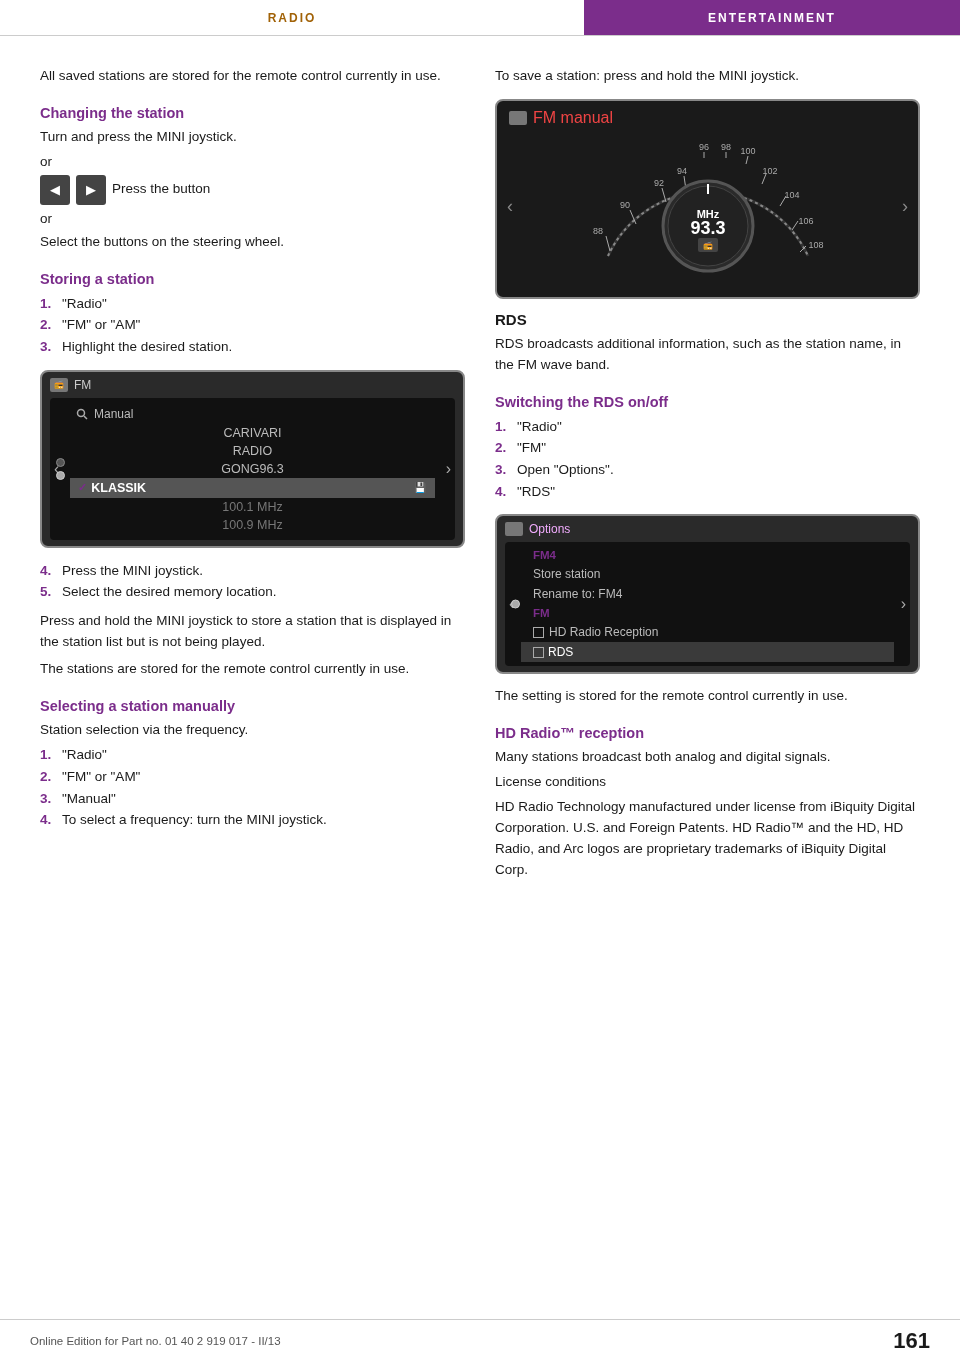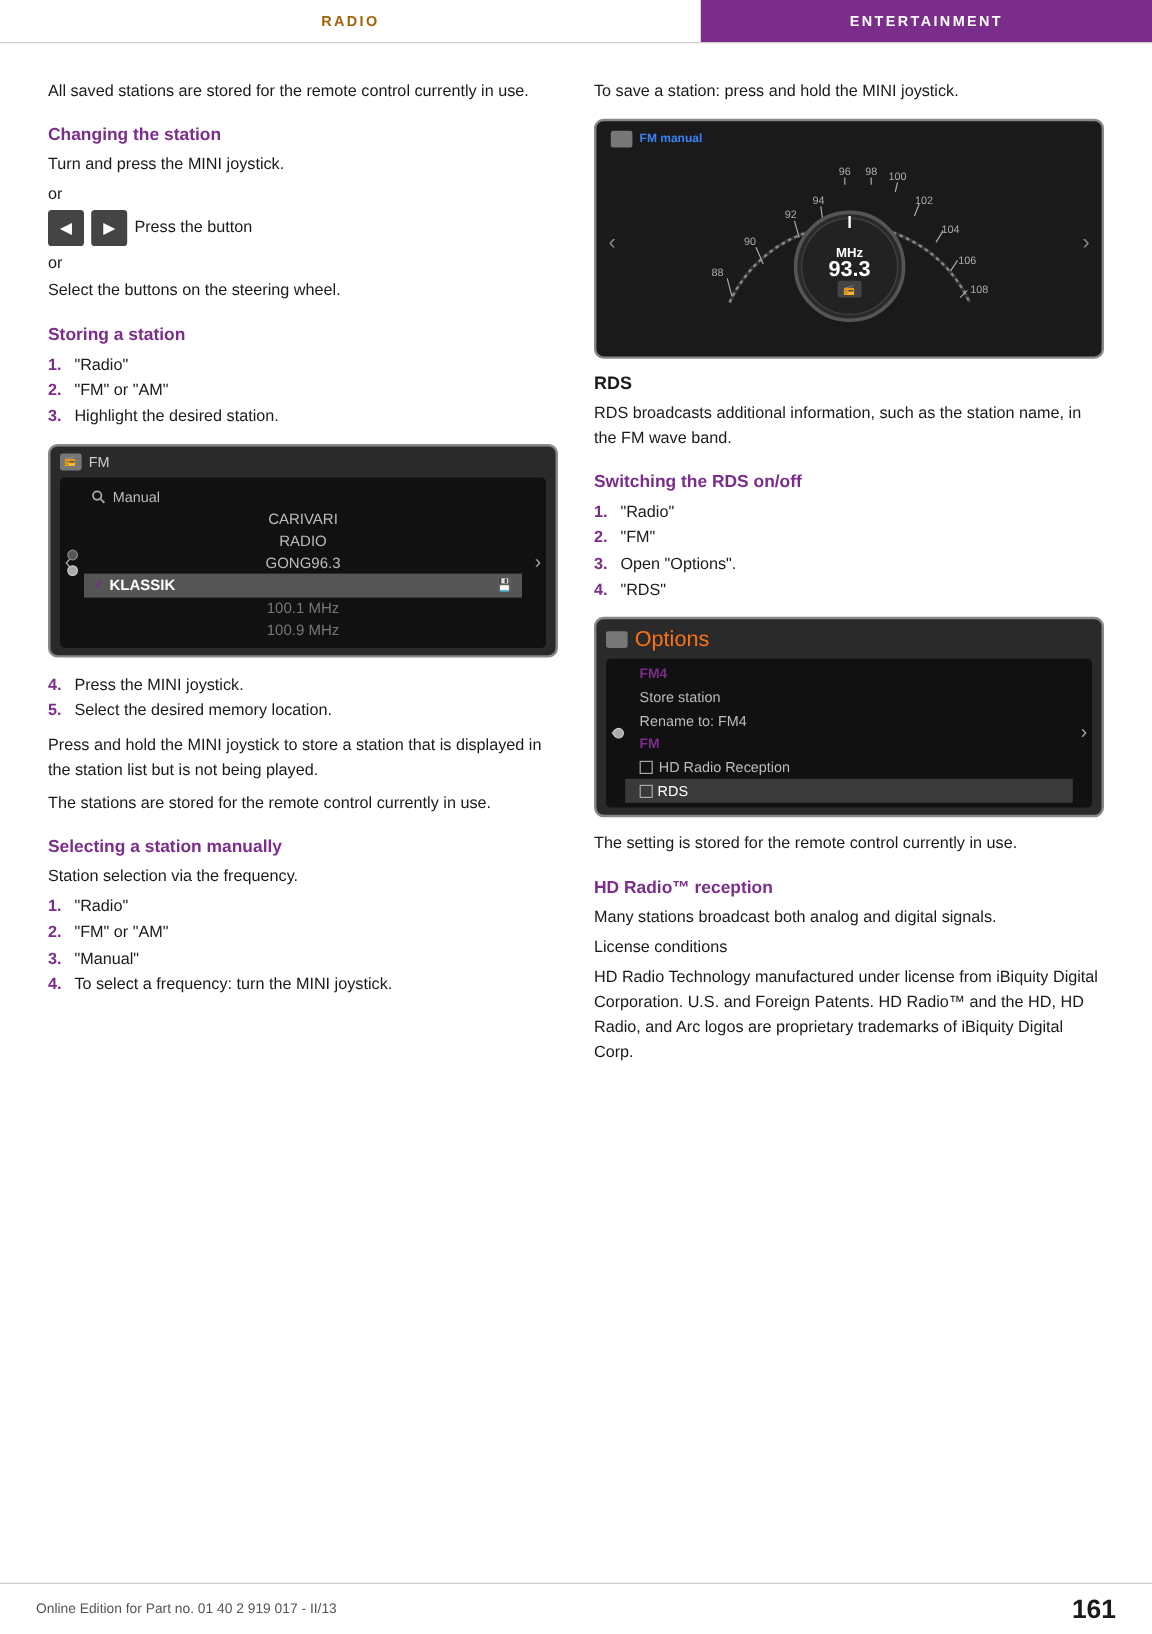--- a/index.html
+++ b/index.html
@@ -367,21 +367,21 @@
 
   </div>
 
   <div class="right-col">
 
     <p class="body-text" style="margin-bottom:10px;">To save a station: press and hold the MINI joystick.</p>
 
     <div class="screen-mockup" style="height:200px; padding:0; background:#1a1a1a;">
       <div style="display:flex;align-items:center;gap:6px;padding:8px 12px 4px 12px;">
         <div style="width:18px;height:14px;background:#777;border-radius:2px;"></div>
-        <span style="color:#3b82f6;font-size:10px;font-weight:bold;">FM manual</span>
+        <span style="color:#ef4444;font-size:16px;">FM manual</span>
       </div>
 
       <div style="display:flex;align-items:center;justify-content:center;position:relative;height:150px;">
 
         <div style="position:absolute;left:10px;top:50%;transform:translateY(-50%);color:#888;font-size:18px;">‹</div>
         <div style="position:absolute;right:10px;top:50%;transform:translateY(-50%);color:#888;font-size:18px;">›</div>
         <svg width="260" height="140" viewBox="0 0 260 140">
 
           <path d="M30,120 A110,110 0 0,1 230,120" stroke="#333" stroke-width="3" fill="none"></path>
 
@@ -454,21 +454,21 @@
       </li>
       <li>
         <span class="num">4.</span>
         <span>"RDS"</span>
       </li>
     </ul>
 
     <div class="screen-mockup" style="padding:6px 8px;">
       <div style="display:flex;align-items:center;gap:6px;margin-bottom:6px;">
         <div style="width:18px;height:14px;background:#777;border-radius:2px;"></div>
-        <span style="color:#f97316;font-size:18px;">Options</span>
+        <span style="color:#f0abfc;font-size:12px;">Options</span>
       </div>
       <div style="position:relative;background:#111;border-radius:4px;padding:4px 16px;">
         <span class="screen-nav-left">‹</span>
         <span class="screen-nav-right">›</span>
 
         <div style="position:absolute;left:6px;top:50%;transform:translateY(-50%);">
           <div style="width:9px;height:9px;border-radius:50%;background:#aaa;border:1.5px solid #ccc;"></div>
         </div>
 
         <div class="options-row category">FM4</div>

